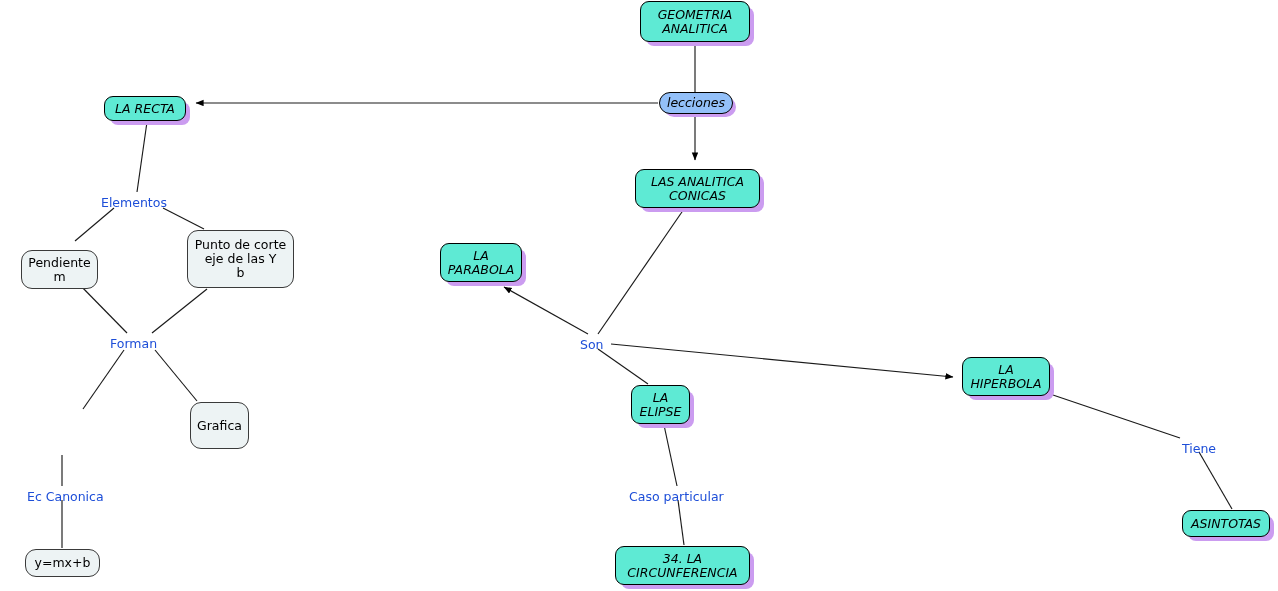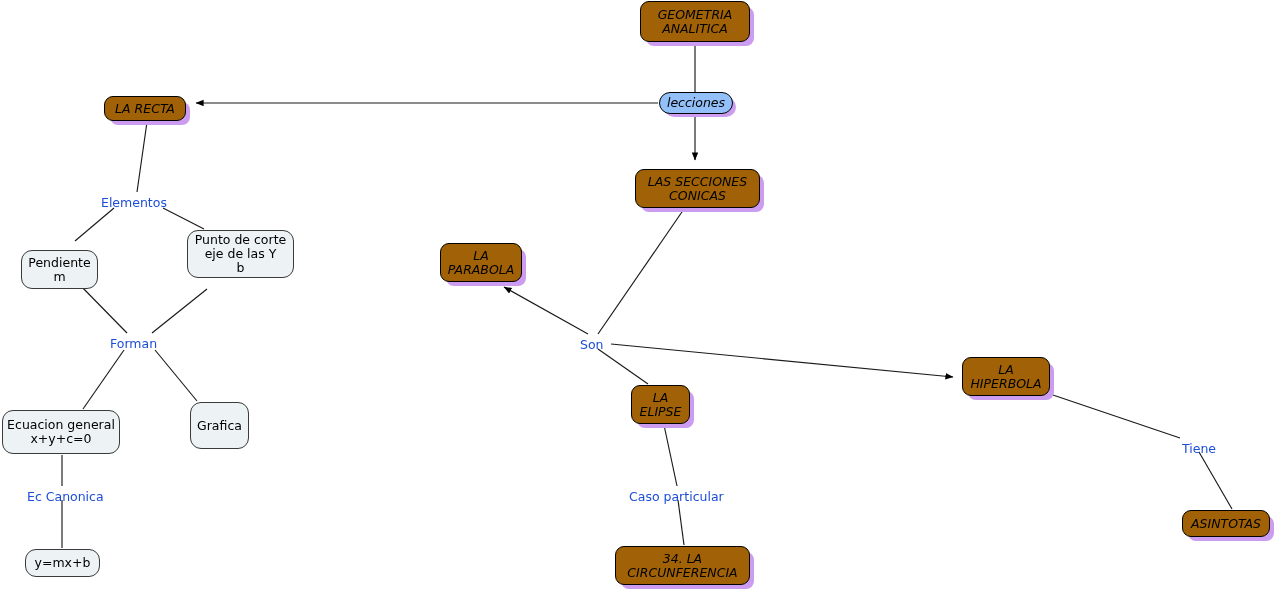--- a/index.html
+++ b/index.html
@@ -33,21 +33,21 @@
     display: flex;
     align-items: center;
     justify-content: center;
     text-align: center;
     line-height: 1.12;
     white-space: pre-line;
     color: #000000;
   }
   
   .node.blue {
-    background: #a16207;
+    background: #5eead4;
     border: 1.6px solid #000000;
     border-radius: 9px;
     font-style: italic;
     font-size: 12.5px;
     box-shadow: 5px 5px 0 -1px #cb9cf0;
   }
   
   .node.pill {
     background: #93c0f9;
     border: 1.4px solid #000000;
@@ -130,32 +130,30 @@
     </g>
   </svg>
 
   <div class="node blue" style="left:640px; top:1px; width:110px; height:41px;">GEOMETRIA
 ANALITICA</div>
 
   <div class="node pill" style="left:659px; top:92px; width:74px; height:22px;">lecciones</div>
 
   <div class="node blue" style="left:104px; top:96px; width:82px; height:25px;">LA RECTA</div>
 
-  <div class="node blue" style="left:635px; top:169px; width:125px; height:39px;">LAS SECCIONES
+  <div class="node blue" style="left:635px; top:169px; width:125px; height:39px;">LAS ANALITICA
 CONICAS</div>
 
   <div class="node light" style="left:21px; top:242px; width:77px; height:39px;margin-top:8px;">Pendiente
 m</div>
 
-  <div class="node light" style="left:187px; top:230px; width:107px; height:48px;">Punto de corte
+  <div class="node light" style="left:187px; top:230px; width:107px; height:58px;">Punto de corte
 eje de las Y
 b</div>
 
-  <div class="node light" style="left:2px; top:410px; width:118px; height:44px;">Ecuacion general
-x+y+c=0</div>
 
   <div class="node light" style="left:190px; top:402px; width:59px; height:47px;">Grafica</div>
 
   <div class="node light" style="left:25px; top:549px; width:75px; height:28px;">y=mx+b</div>
 
   <div class="node blue" style="left:440px; top:243px; width:82px; height:39px;">LA
 PARABOLA</div>
 
   <div class="node blue" style="left:631px; top:385px; width:59px; height:39px;">LA
 ELIPSE</div>

